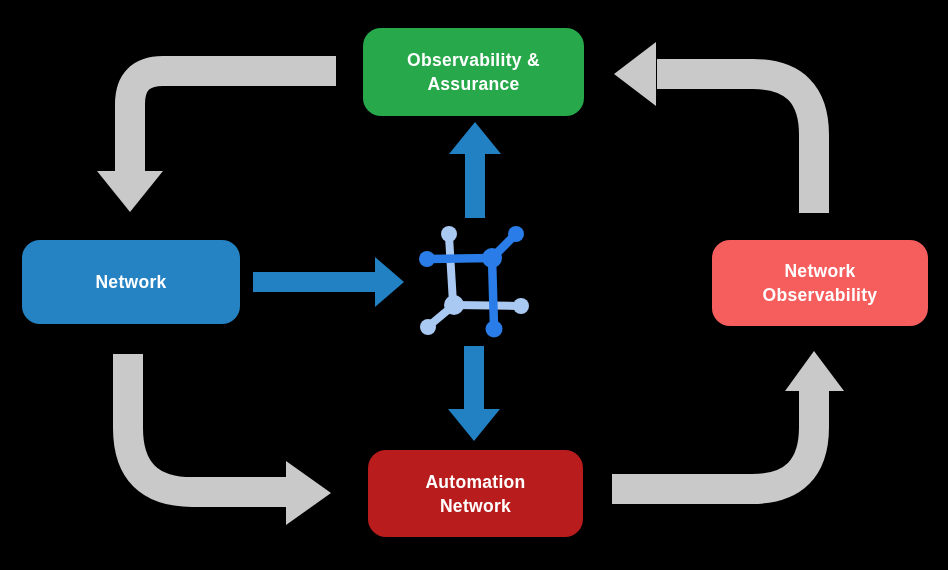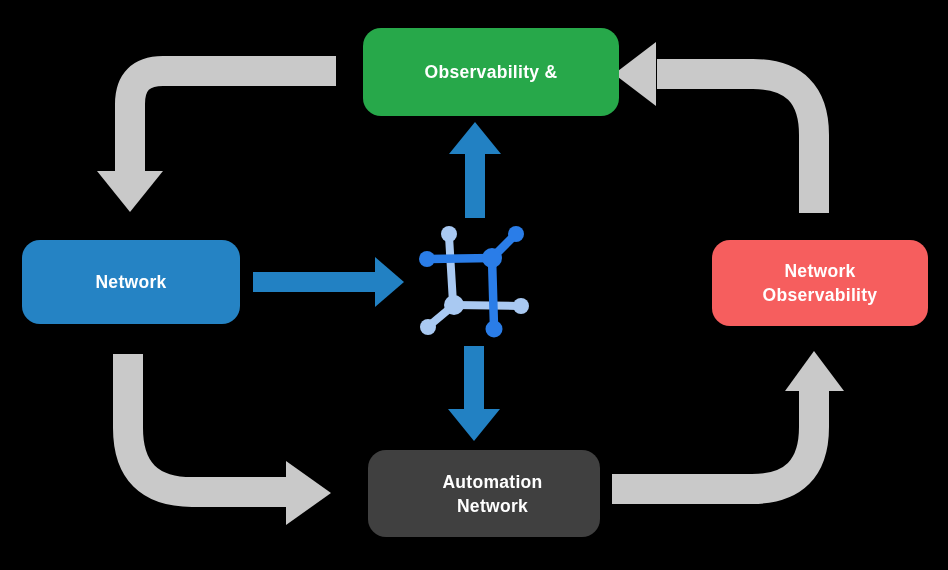--- a/index.html
+++ b/index.html
@@ -7,24 +7,24 @@
     position:relative; width:948px; height:570px; background:#000;
     overflow:hidden; font-family:"Liberation Sans", sans-serif;
   }
   .layer { position:absolute; left:0; top:0; width:948px; height:570px; }
   .node {
     position:absolute; border-radius:18px; color:#fff;
     display:flex; flex-direction:column; align-items:center; justify-content:center;
     text-align:center; font-size:17.5px; font-weight:700; letter-spacing:.3px;
     line-height:24px;
   }
-  .node-observability { left:363px; top:28px;  width:256px; height:88px; background:#27a84a; }
+  .node-observability { left:363px; top:28px;  width:221px; height:88px; background:#27a84a; }
   .node-operations    { left:22px;  top:240px; width:218px; height:84px; background:#2583c4; }
   .node-infrastructure{ left:712px; top:240px; width:216px; height:86px; background:#f65e5e; }
-  .node-tooling       { left:368px; top:450px; width:215px; height:87px; background:#404040;padding-left:17px; }
+  .node-tooling       { left:368px; top:450px; width:215px; height:87px; background:#b91c1c; }
 </style>
 </head>
 <body>
 
 <div class="canvas">
 
   <svg class="layer" viewBox="0 0 948 570">
 
     <g>
       <path d="M336 71 H163 Q130 71 130 104 V173" fill="none" stroke-width="30" stroke="#c9c9c9"></path>
@@ -76,20 +76,21 @@
       <line x1="492" y1="258" x2="494" y2="327" stroke-width="8.5" stroke="#2a7de8"></line>
       <circle cx="427" cy="259" r="8" fill="#2a7de8"></circle>
       <circle cx="516" cy="234" r="8" fill="#2a7de8"></circle>
       <circle cx="494" cy="329" r="8.5" fill="#2a7de8"></circle>
       <circle cx="492" cy="258" r="10" fill="#2a7de8"></circle>
     </g>
   </svg>
 
   <div class="node node-observability">
     <span class="node-line">Observability &amp;</span>
+    <span class="node-line">Assurance</span>
   </div>
 
   <div class="node node-operations">
     <span class="node-line">Network</span>
   </div>
 
   <div class="node node-infrastructure">
     <span class="node-line">Network</span>
     <span class="node-line">Observability</span>
   </div>

